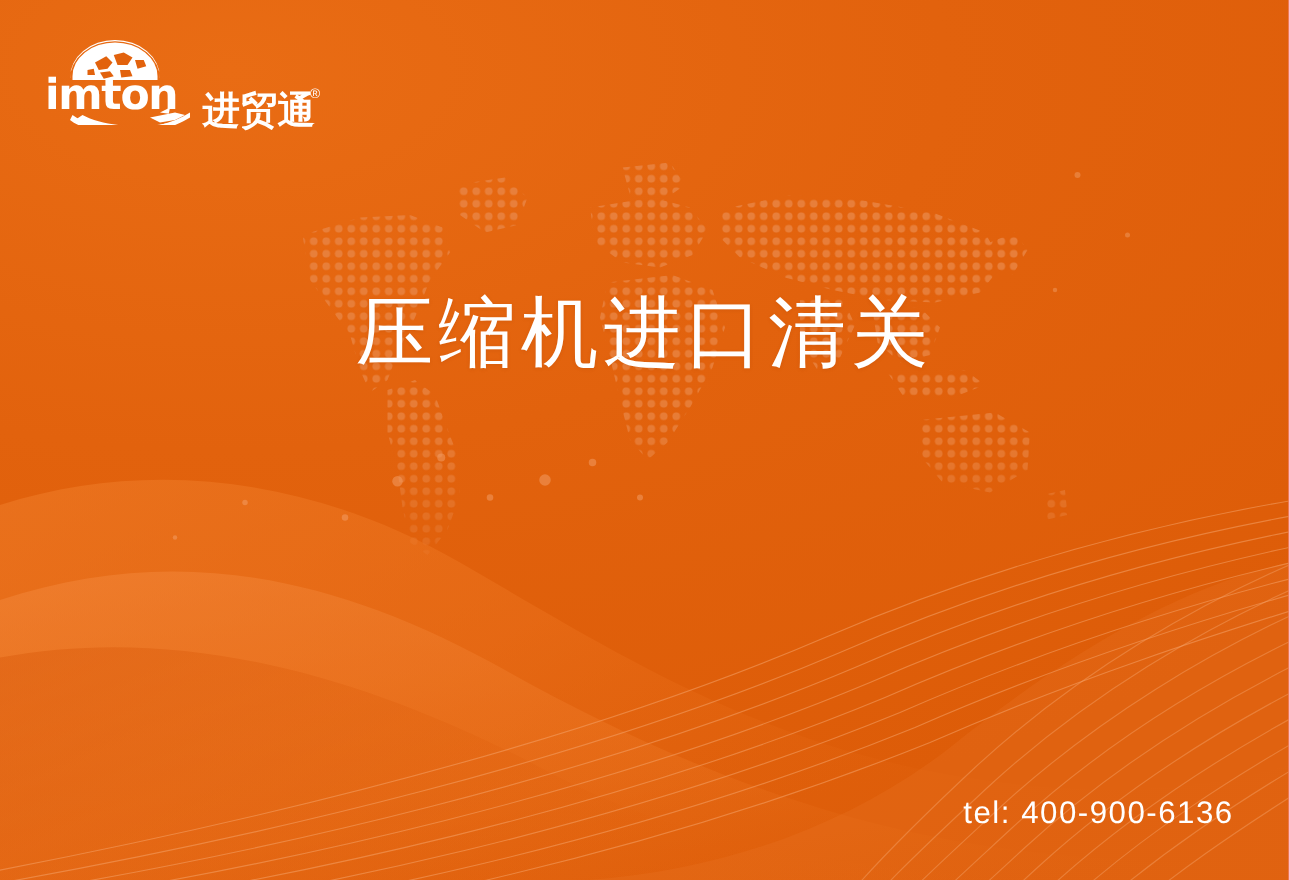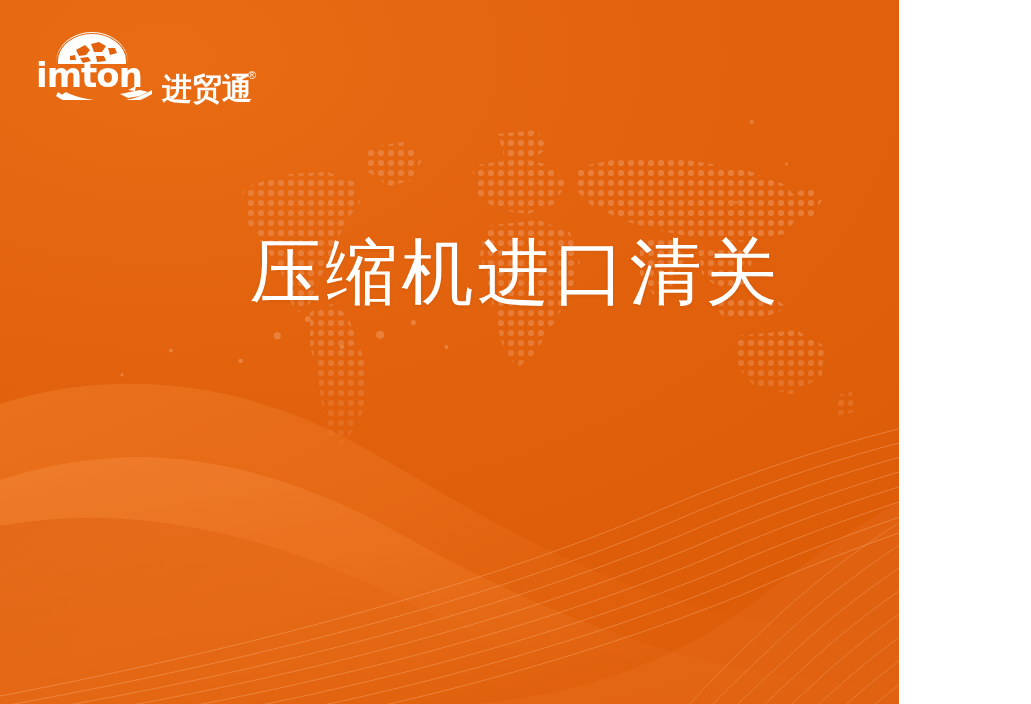--- a/index.html
+++ b/index.html
@@ -7,21 +7,21 @@
     margin: 0;
     padding: 0;
     background: #ffffff;
   }
   body {
     font-family: "Liberation Sans", "DejaVu Sans", sans-serif;
   }
 
   #banner {
     position: relative;
-    width: 899px;
+    width: 1031px;
     height: 704px;
     overflow: hidden;
     background: #ef4444;
     user-select: none;
   }
 
   
   .layer {
     position: absolute;
     inset: 0;
@@ -106,21 +106,21 @@
 
   
   #headline {
     position: absolute;
     left: 0;
     top: 226px;
     width: 1031px;
     text-align: center;
     z-index: 5;
     color: #ffffff;
-    font-size: 72px;
+    font-size: 62px;
     line-height: 1.28;
     letter-spacing: 4px;
     font-weight: 300;
     font-family: "DejaVu Sans", "Liberation Sans", sans-serif;
     text-shadow: 0 1px 3px rgba(150,60,0,0.18);
   }
   #headline .hl-line {
     display: block;
     white-space: nowrap;
   }
@@ -295,14 +295,15 @@
       </svg>
       <span id="logo-cn">进贸通</span>
       <span id="logo-reg">®</span>
     </div>
   </div>
 
   <div id="headline">
     <span class="hl-line">压缩机进口清关</span>
   </div>
 
+  <div id="tel">tel: 400-900-6136</div>
 
 </div>
 
 </body></html>

